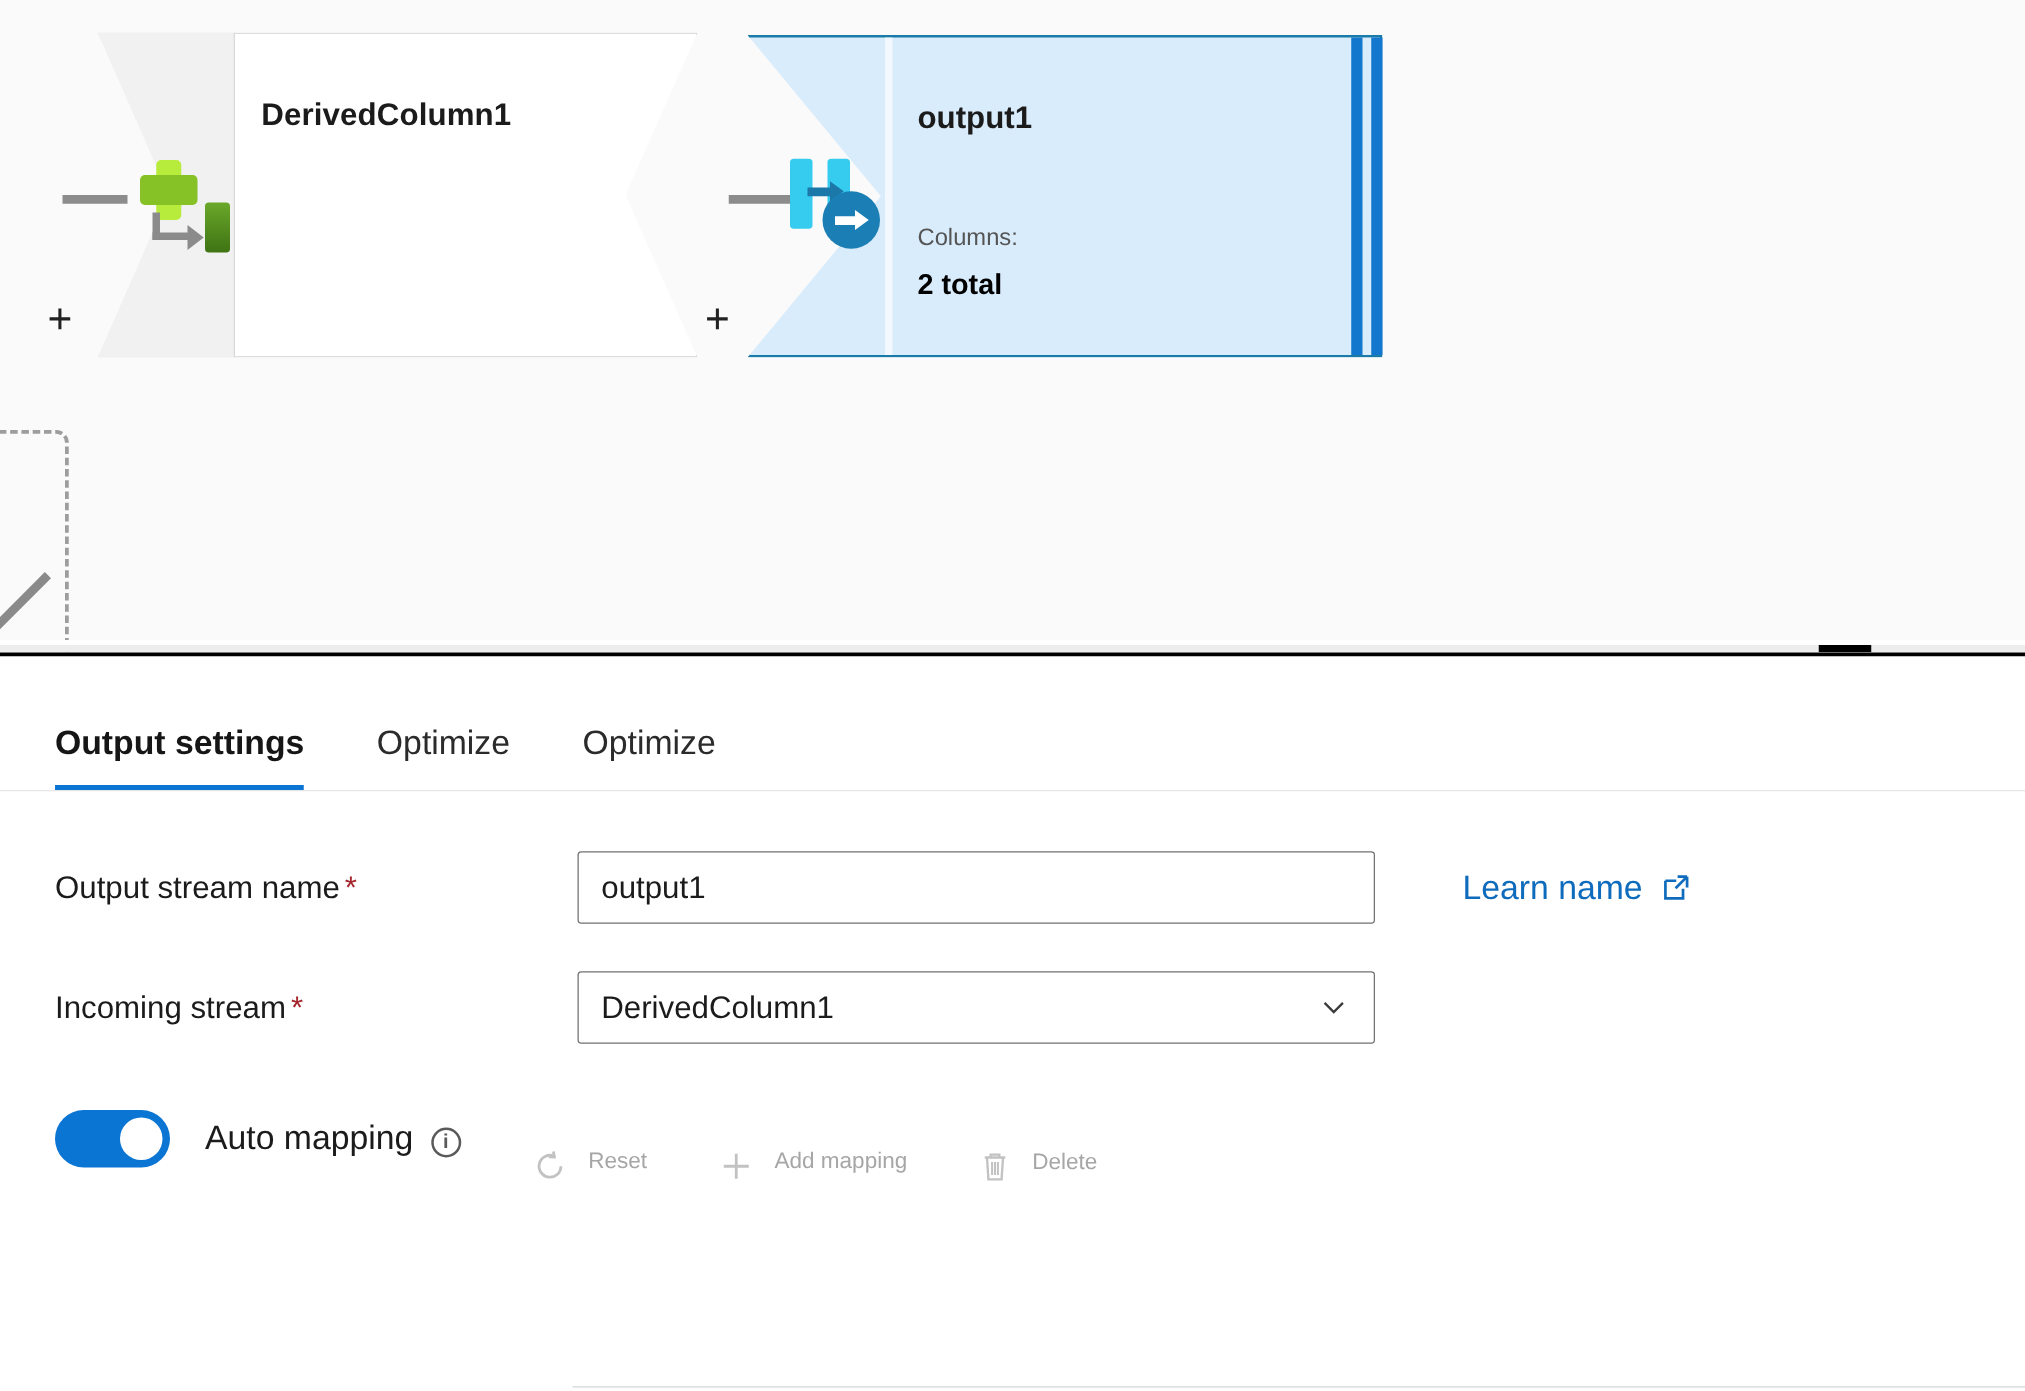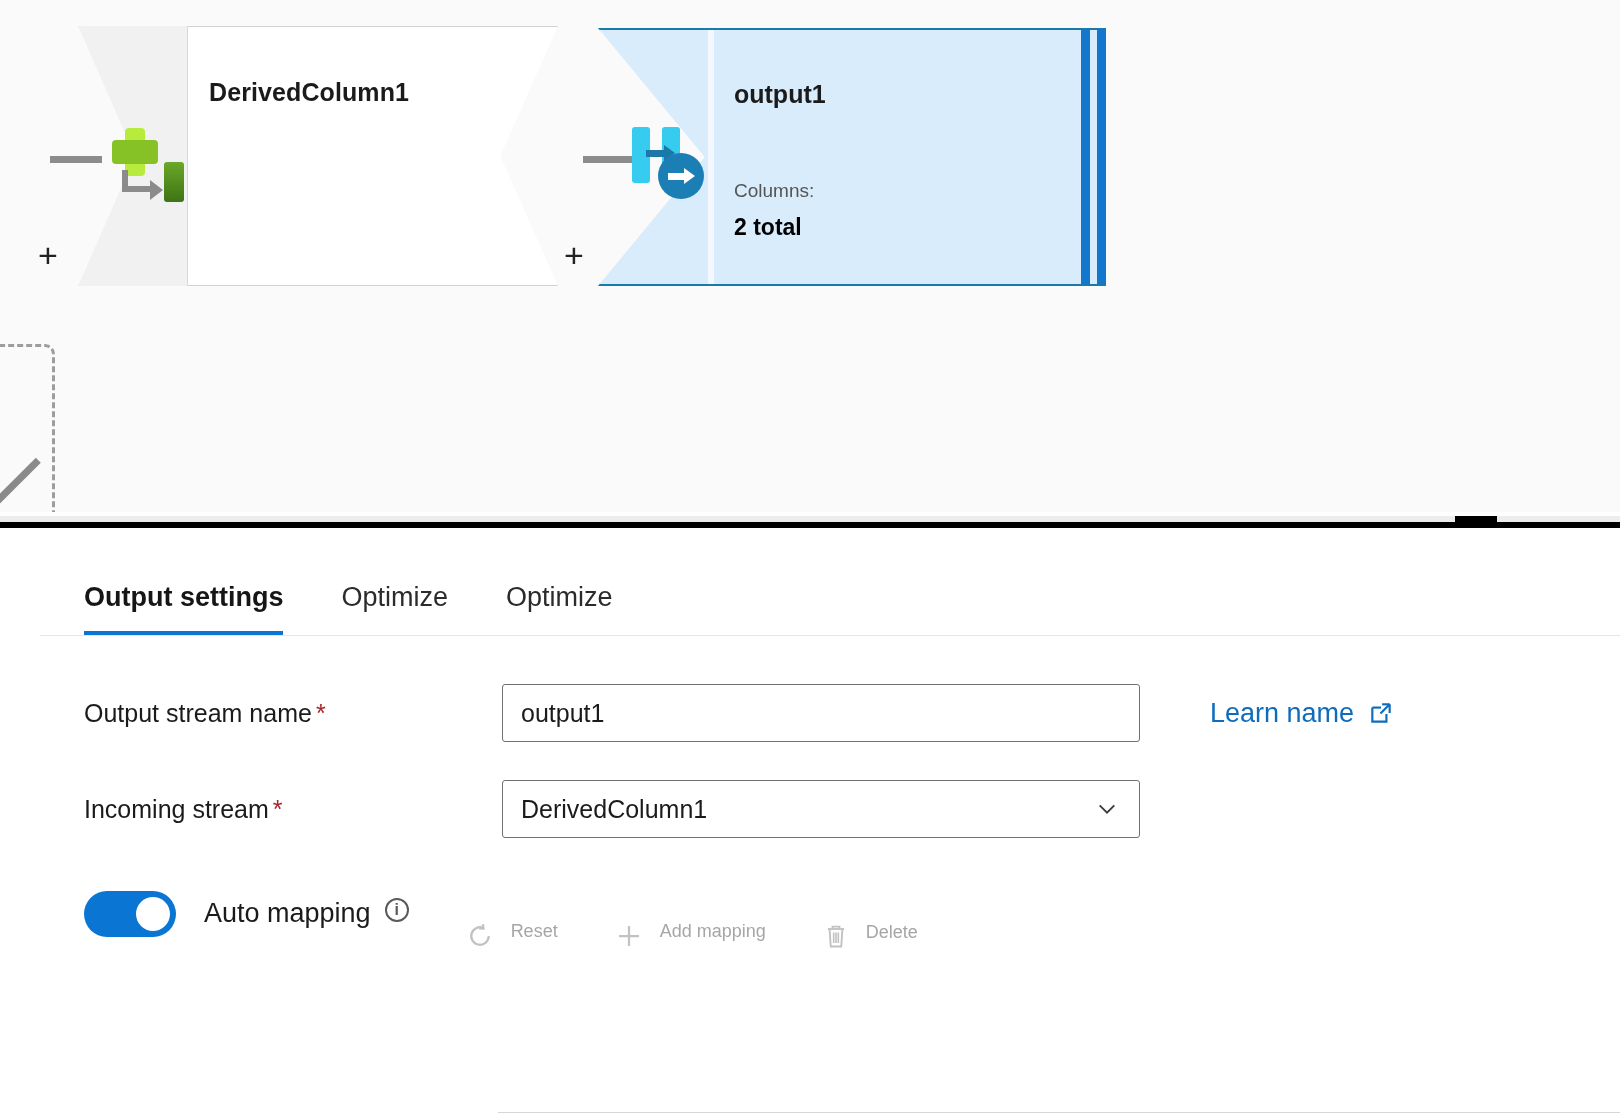--- a/index.html
+++ b/index.html
@@ -255,22 +255,21 @@
     width: 42px; height: 6px;
     background: #000000;
   }
 
   
   #panel {
     position: relative;
     width: 1620px;
     height: 591px;
     background: #ffffff;
-    border-top: 6px solid #000000;
-    padding-left: 40px;
+    border-top: 3px solid #000000;
   }
 
   
   #tabs {
     position: relative;
     height: 108px;
     border-bottom: 1px solid #e6e6e6;
     display: flex;
     align-items: flex-end;
     padding-left: 44px;
@@ -385,21 +384,21 @@
     right: 6px; top: 6px;
     width: 34px; height: 34px;
     border-radius: 50%;
     background: #ffffff;
   }
   .toggle-label {
     font-size: 27px;
     color: #1b1b1b;
     margin-left: 28px;
     display: flex;
-    align-items: flex-start;
+    align-items: flex-end;
     gap: 14px;
     white-space: nowrap;
   }
   .info-icon {
     width: 24px; height: 24px;
     border: 2px solid #5a5a5a;
     border-radius: 50%;
     display: inline-flex;
     align-items: center;
     justify-content: center;

